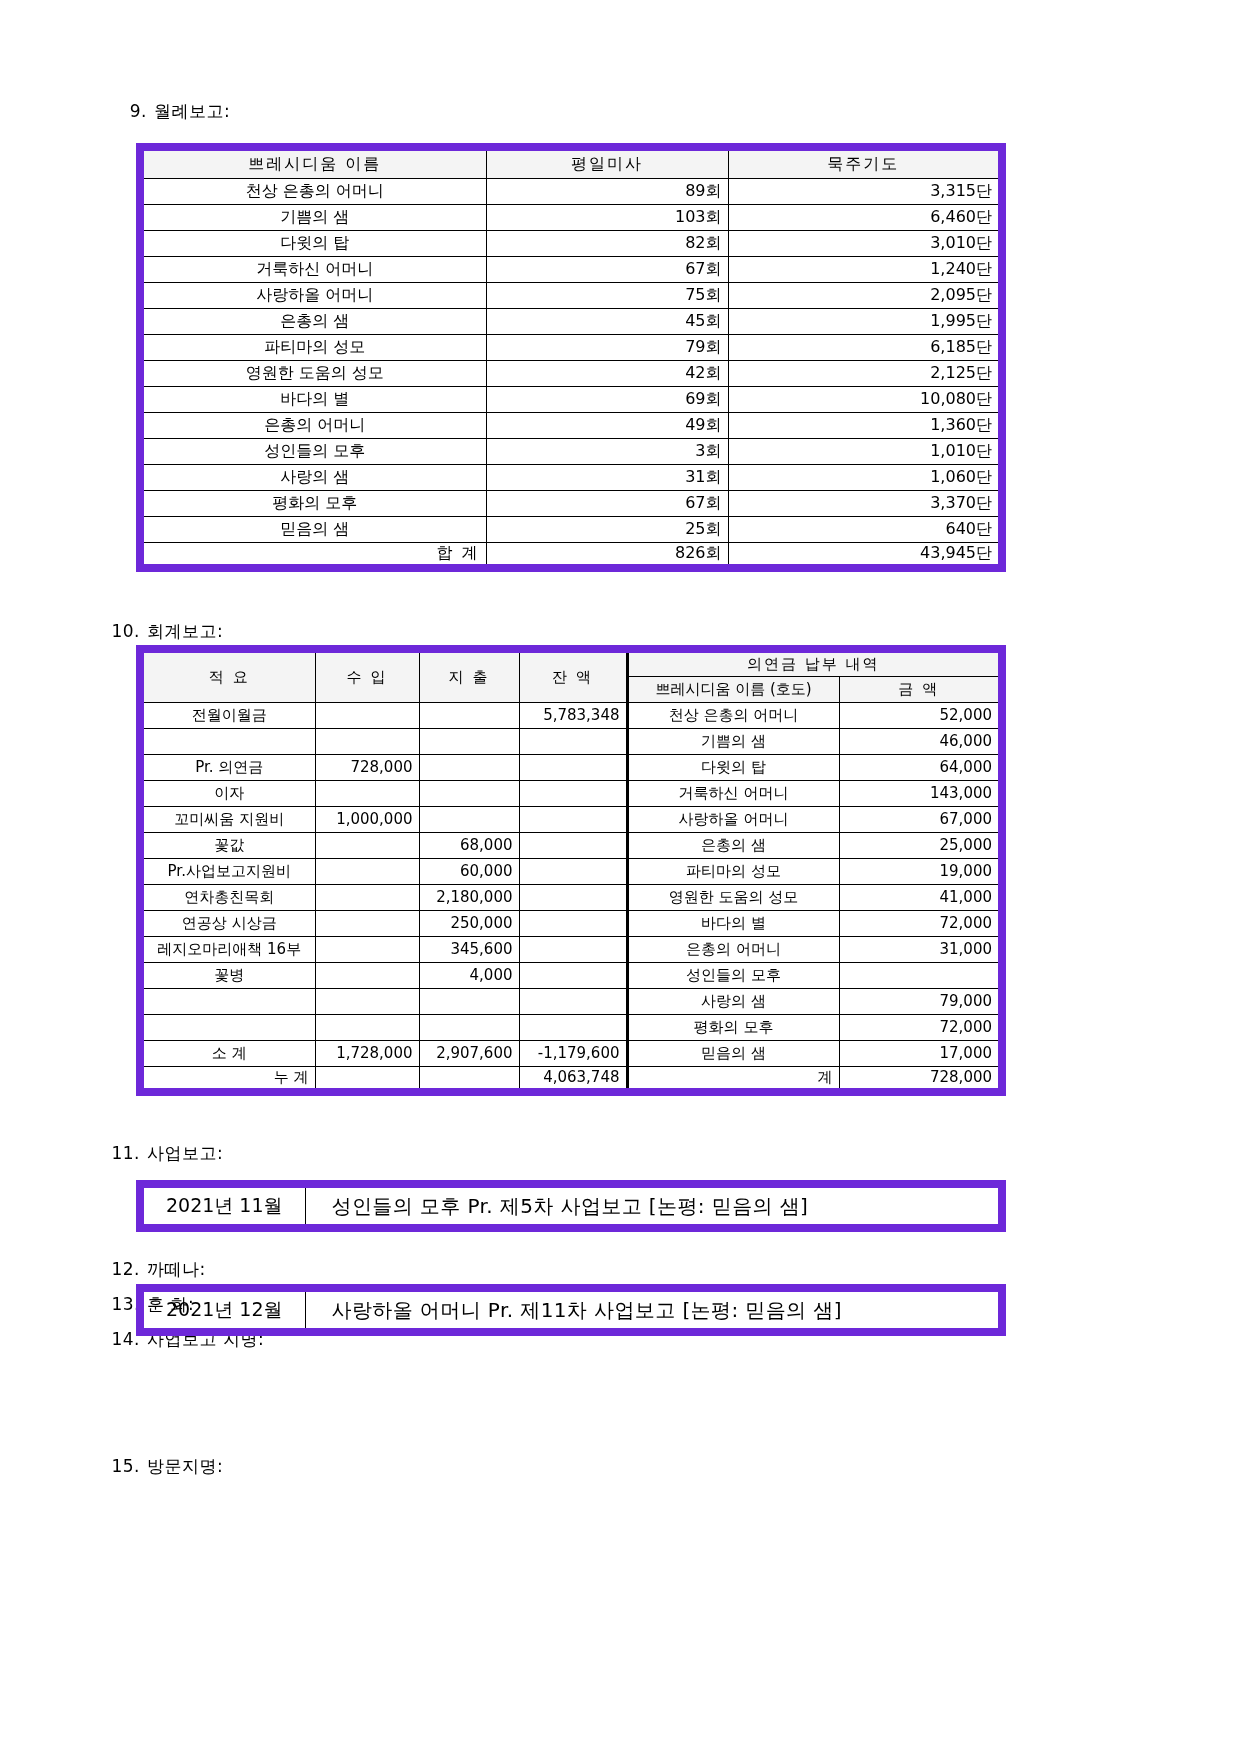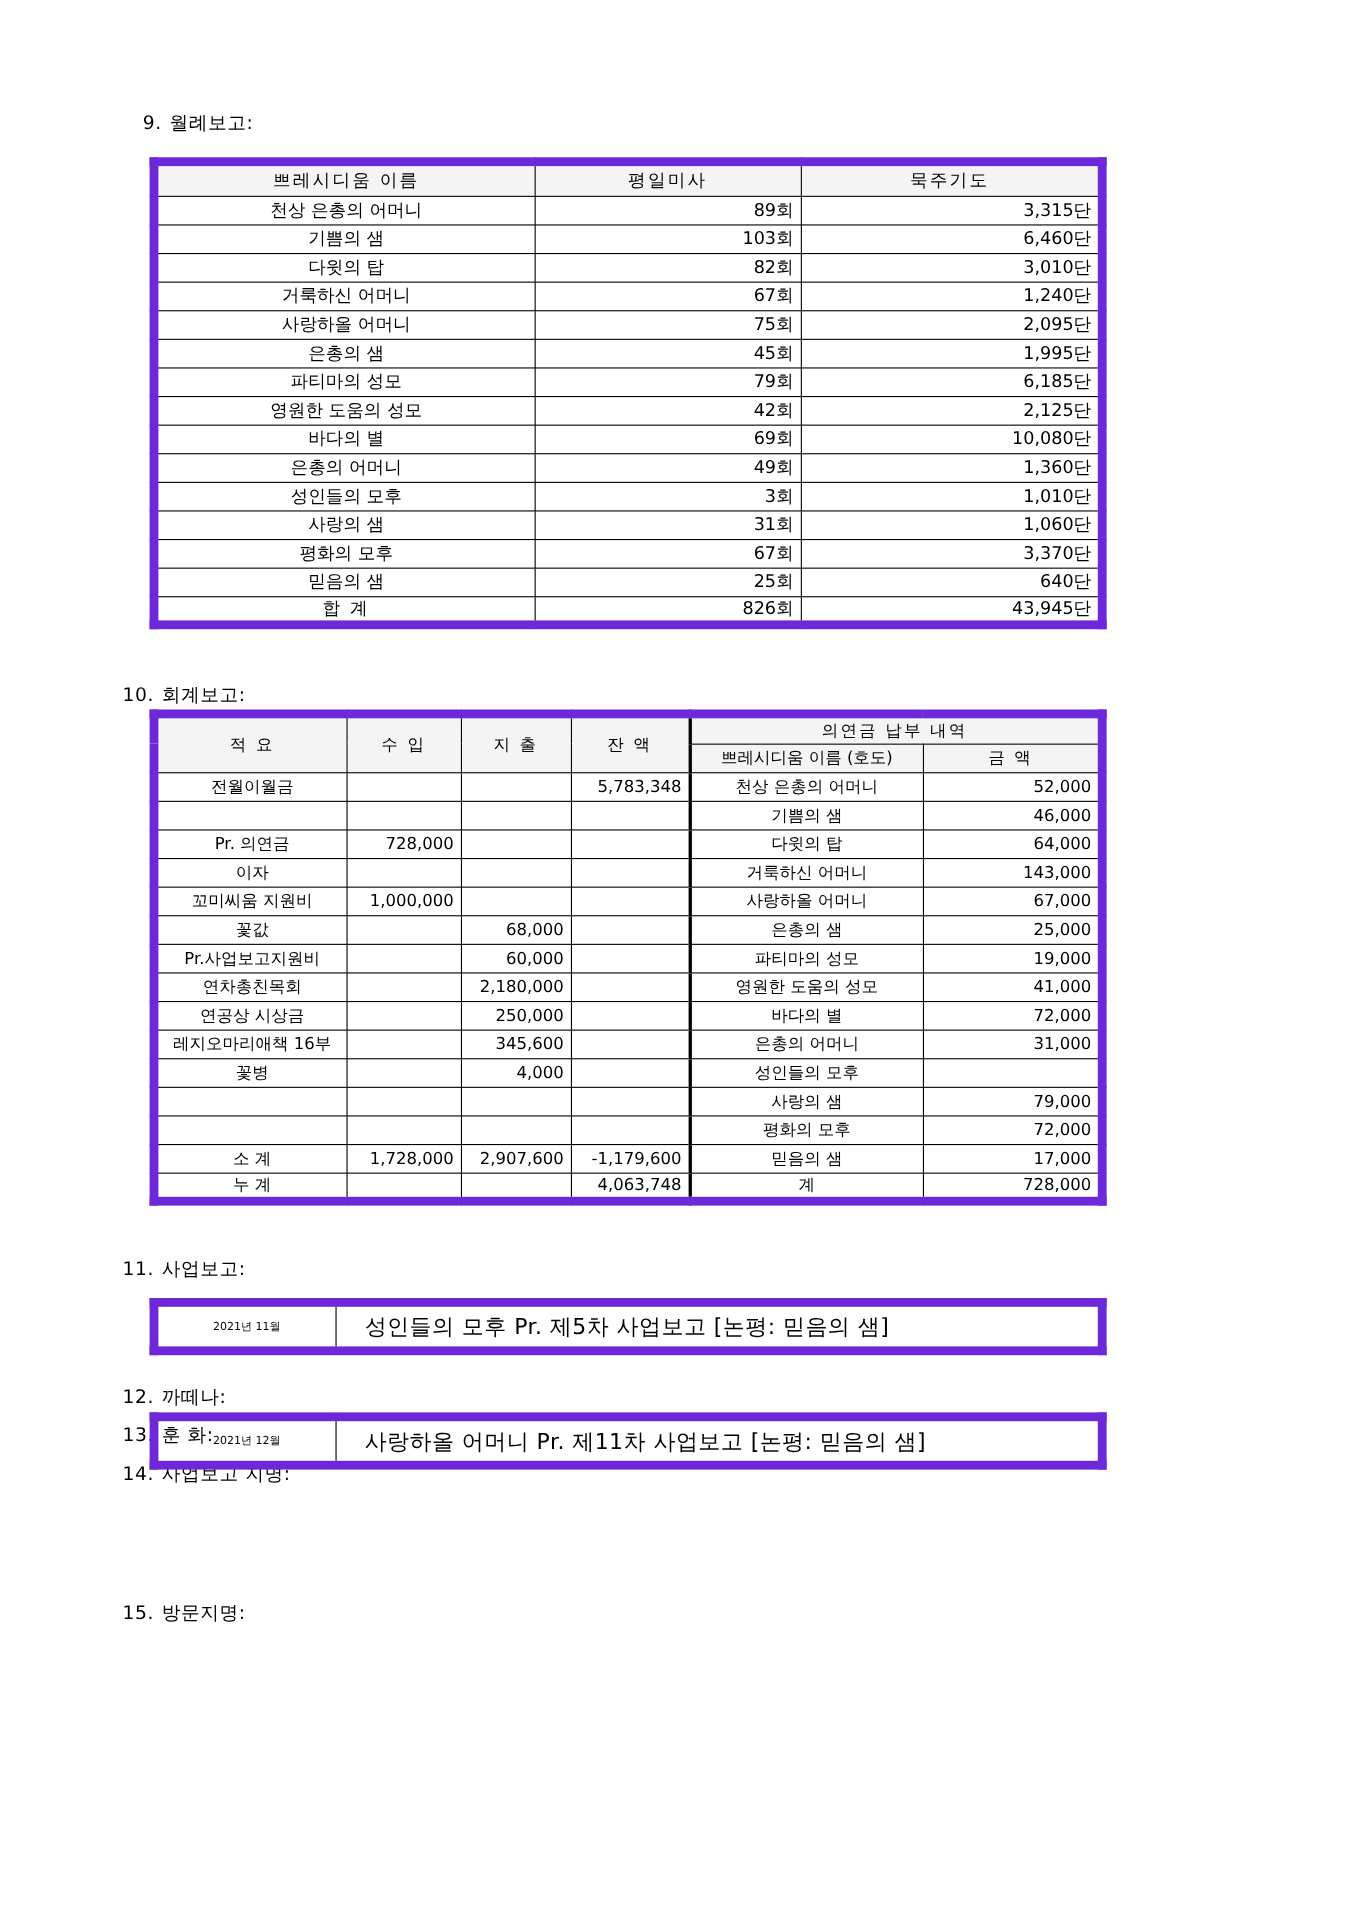--- a/index.html
+++ b/index.html
@@ -60,21 +60,21 @@
     text-align: center;
     letter-spacing: 2px;
     height: 31px;
   }
   .outer-frame {
     border: 8px solid #6d28d9;
   }
   .c  { text-align: center; }
   .r  { text-align: right;  padding-right: 12px; }
   .l  { text-align: center;   padding-left: 10px;  }
-  .bold { font-weight: bold; }
+  .bold { font-weight: bold; text-align: right; }
   .thick-top { border-top: 3px solid #000; }
 
   
   #table-monthly { left: 136px; top: 143px; width: 862px; }
   #table-monthly col.name  { width: 346px; }
   #table-monthly col.mass  { width: 242px; }
   #table-monthly col.rosary{ width: 274px; }
   #table-monthly td { height: 26px; }
 
   
@@ -95,21 +95,21 @@
     border: 1px solid #000;
     height: 44px;
     font-size: 20px;
     box-sizing: border-box;
     white-space: nowrap;
   }
   #table-report-1 { left: 136px; top: 1180px; width: 862px; }
   #table-report-2 { left: 136px; top: 1284px; width: 862px; }
   table.oneline col.date { width: 165px; }
   table.oneline col.body { width: 697px; }
-  table.oneline td.date { text-align: center; font-size: 10px; }
+  table.oneline td.date { text-align: center; font-size: 19px; }
   table.oneline td.body { text-align: left; padding-left: 26px; letter-spacing: 0.4px; }
 </style>
 </head>
 <body>
 
 <div class="page">
 
   <div class="section-line" style="left:113px; top:100px;">
     <span class="section-num">9.</span><span>월례보고:</span>
   </div>

